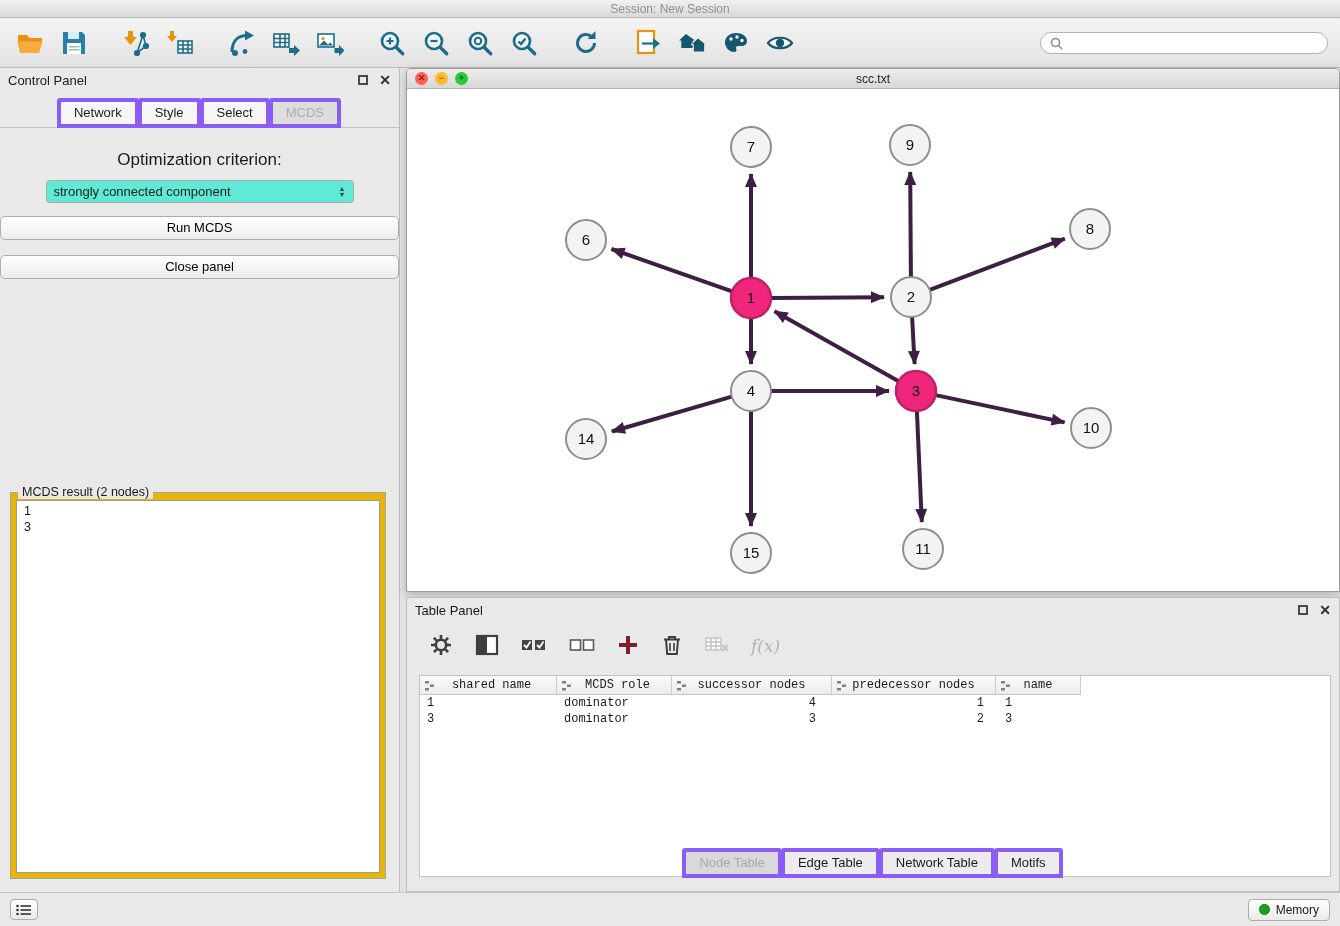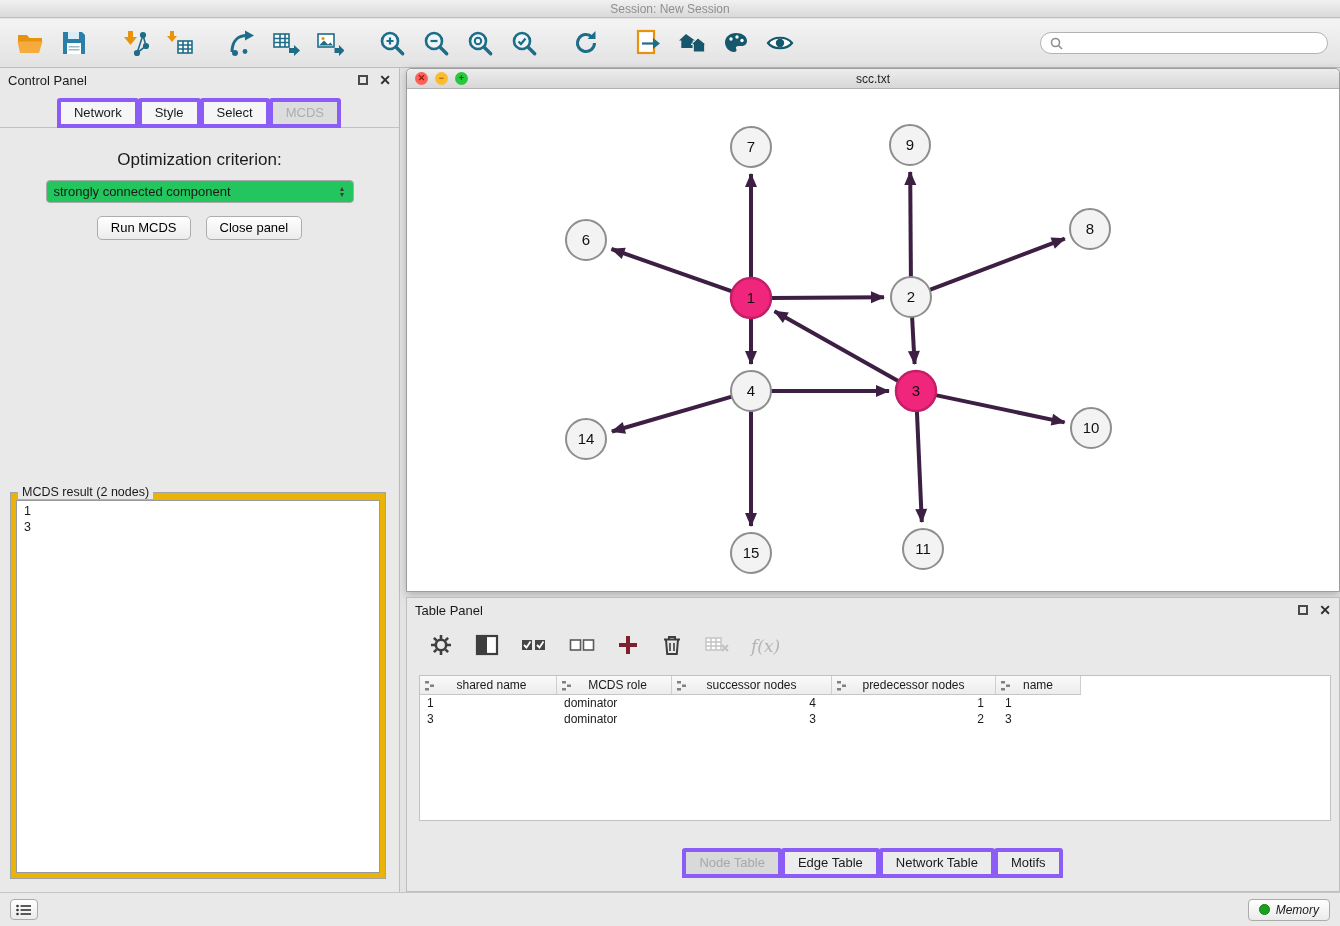--- a/index.html
+++ b/index.html
@@ -51,26 +51,26 @@
   .cp-tabs { display:flex; justify-content:center; margin-top:6px; border-bottom:1px solid #c2c2c2; }
   .tab {
     background:#f6f6f6; border:4px solid #8b5cf6; margin-left:-1px; margin-bottom:-1px;
     padding:3px 13px 4px; font-size:13px; border-radius:3px 3px 0 0; color:#1a1a1a;
   }
   .tab.selected { background:#dddddd; color:#adadad; }
 
   .opt-label { text-align:center; margin-top:22px; font-size:17px; }
   .select-box {
     margin:10px auto 0; width:308px; height:23px;
-    background:#22c55e; border:1px solid #ababab; border-radius:4px;
+    background:#5eead4; border:1px solid #ababab; border-radius:4px;
     display:flex; align-items:center; padding:0 7px; font-size:13px;
   }
   .select-box .val { flex:1; }
   .select-arrows { display:flex; flex-direction:column; align-items:center; font-size:7px; color:#3d3d3d; line-height:5.5px; }
-  .cp-buttons { display:flex; justify-content:center; gap:15px; margin-top:13px; }
+  .cp-buttons { display:flex; justify-content:center; gap:15px; margin-top:13px;flex-direction:column; }
   .btn {
     background:linear-gradient(#ffffff,#ececec); border:1px solid #adadad;
     border-radius:5px; padding:3px 13px 4px; font-size:13px;
   }
 
   .mcds-result {
     position:absolute; left:10px; right:13px; top:424px; bottom:13px;
     border:1px solid #a3a3a3; background:#eab308;
   }
   .result-title {
@@ -105,22 +105,22 @@
 
   
   .table-panel {
     position:absolute; left:406px; top:597px; width:934px; height:295px;
     background:#e9e9e9; border:1px solid #bdbdbd;
   }
   .tp-toolbar { display:flex; align-items:center; gap:22px; padding:10px 0 0 22px; height:38px; }
   .fx { font-family:"DejaVu Serif", serif; font-style:italic; font-size:17px; color:#b3b3b3; }
 
   .node-table {
-    position:absolute; left:12px; right:8px; top:77px; height:146px;
-    background:#fff; border:1px solid #c2c2c2; overflow:hidden; font-size:12px;
+    position:absolute; left:12px; right:8px; top:77px; height:202px;
+    background:#fff; border:1px solid #c2c2c2; overflow:hidden; font-size:12px;font-family:Liberation Mono, monospace;
   }
   .thead { display:flex; width:661px; background:linear-gradient(#fafafa,#ececec); border-bottom:1px solid #c6c6c6; height:19px; }
   .th { position:relative; display:flex; align-items:center; justify-content:center; border-right:1px solid #cecece; font-size:12px; }
   .th .sort-icon { position:absolute; left:4px; top:4px; }
   .tr { display:flex; height:16px; align-items:center; }
   .td { height:16px; line-height:16px; }
   .c0 { width:137px; padding-left:7px; }
   .c1 { width:115px; padding-left:7px; }
   .c2 { width:160px; }
   .c3 { width:164px; }
@@ -140,21 +140,21 @@
     display:flex; align-items:center; padding:0 10px;
   }
   .menu-btn {
     width:28px; height:21px; border:1px solid #ababab; border-radius:4px;
     background:linear-gradient(#ffffff,#ebebeb);
     display:flex; align-items:center; justify-content:center;
   }
   .memory-btn {
     margin-left:auto; height:22px; border:1px solid #ababab; border-radius:4px;
     background:linear-gradient(#ffffff,#ebebeb);
-    display:flex; align-items:center; gap:6px; padding:0 10px; font-size:12px;font-style:italic;
+    display:flex; align-items:center; gap:6px; padding:0 10px; font-size:12px;
   }
   .mem-dot { width:11px; height:11px; border-radius:50%; background:#1aa21f; border:1px solid #0e7d13; }
 </style>
 </head>
 <body>
 
 <div class="titlebar">
   <span>Session: New Session</span>
 </div>
 

